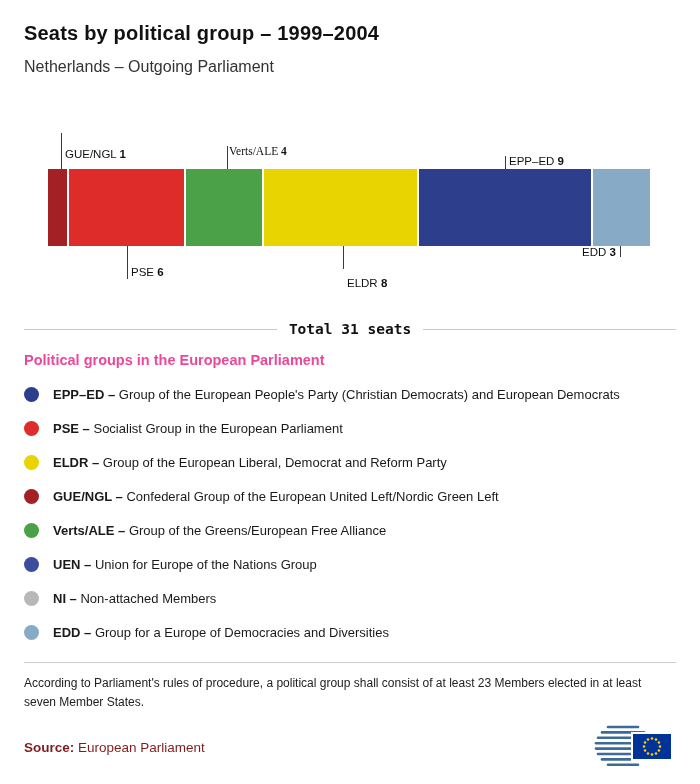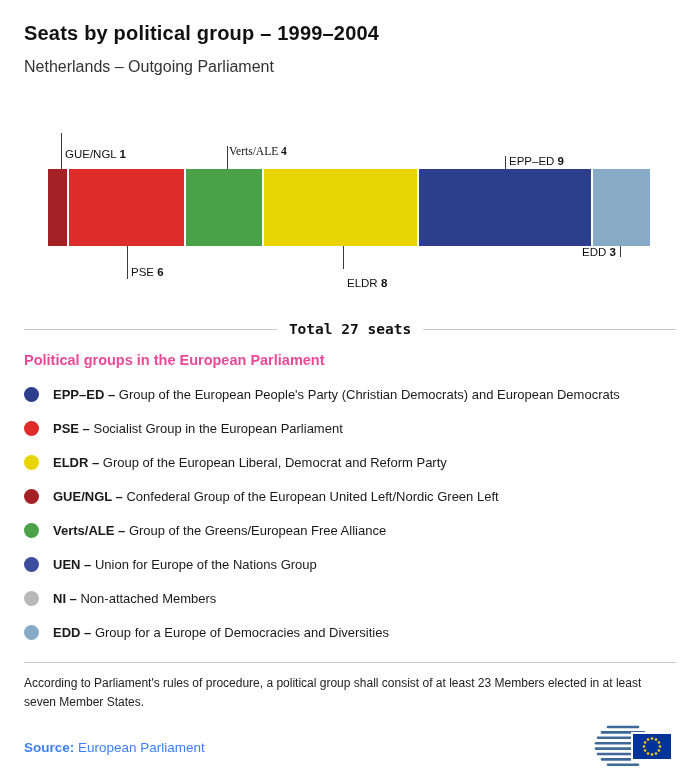--- a/index.html
+++ b/index.html
@@ -27,21 +27,21 @@
   .legend { margin-top:9px; }
   .legend-row { display:flex; align-items:center; height:34px;text-align:center; }
   .dot { width:15px; height:15px; border-radius:50%; margin-right:14px; flex:0 0 15px; }
   .legend-text { font-size:13px; color:#1a1a1a; }
   .legend-text b { font-weight:bold; }
 
   .divider { height:1px; background:#ccc; margin-top:13px; }
   .footnote { font-size:12px; color:#222; margin-top:11px; line-height:1.55; max-width:648px; }
 
   .footer { position:absolute; left:24px; right:24px; bottom:14px; display:flex; justify-content:space-between; align-items:center; }
-  .source { font-size:13.5px; color:#3b82f6; }
+  .source { font-size:13.5px; color:#7f1d1d; }
   .source b { font-weight:bold; }
   .logo { display:flex; align-items:center; gap:7px; }
   .logo-text { font-size:15px; font-weight:bold; color:#1f3a63; line-height:1.15; }
 </style>
 </head>
 <body>
 
 <h1 class="title">Seats by political group – 1999–2004</h1>
 <h2 class="subtitle">Netherlands – Outgoing Parliament</h2>
 
@@ -64,21 +64,21 @@
     <div class="callout-line" style="left: 319px; top: 135px; height: 23px;"></div>
     <div class="callout-label" style="left: 323px; top: 145px; margin-top: 21px;">ELDR <b>8</b></div>
     <div class="callout-line" style="left: 481px; top: 45px; height: 13px;"></div>
     <div class="callout-label" style="left: 485px; top: 44px;">EPP–ED <b>9</b></div>
     <div class="callout-line" style="left: 596px; top: 135px; height: 11px;"></div>
     <div class="callout-label" style="right: 60px; top: 135px;">EDD <b>3</b></div>
   </div>
 
 <div class="total-row">
   <div class="rule"></div>
-  <div class="total-text">Total 27 seats</div>
+  <div class="total-text">Total 31 seats</div>
   <div class="rule"></div>
 </div>
 
 <div class="legend-title">Political groups in the European Parliament</div>
 <div class="legend">
     <div class="legend-row">
       <span class="dot" style="background: rgb(44, 62, 140);"></span>
       <span class="legend-text"><b>EPP–ED – </b>Group of the European People's Party (Christian Democrats) and European Democrats</span>
     </div>
     <div class="legend-row">

